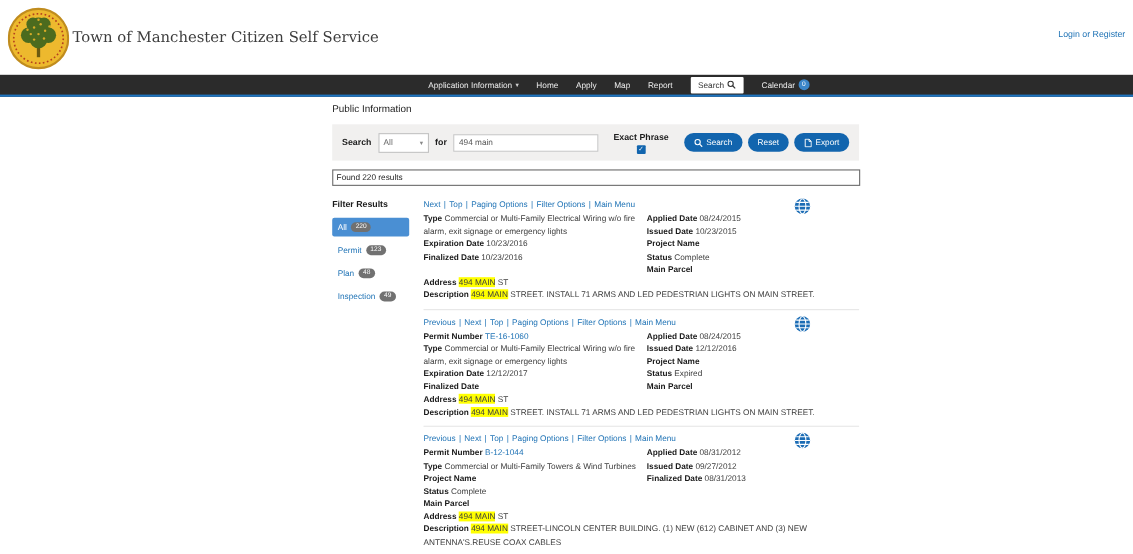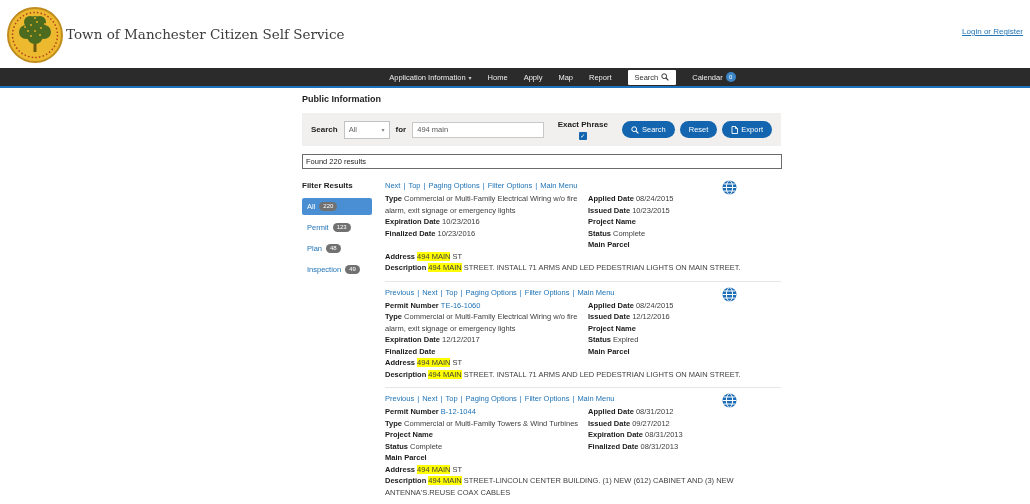--- a/index.html
+++ b/index.html
@@ -4,35 +4,35 @@
 <style>
   html,body{margin:0;padding:0;background:#fff;}
   .viewport{position:relative;width:1030px;height:504px;overflow:hidden;
     font-family:"Liberation Sans",sans-serif;color:#3d3d3d;background:#fff;}
 
   
   .header{position:relative;height:68px;background:#fff;}
   .logo{position:absolute;left:7px;top:4px;width:56px;height:62px;z-index:5;}
   .site-title{position:absolute;left:66px;top:26px;font-family:"DejaVu Serif","Liberation Serif",serif;
     font-size:13.5px;color:#3c3c3c;}
-  .login-link{position:absolute;right:7px;top:27px;font-size:8px;color:#2174b6;cursor:pointer;text-decoration:underline;}
+  .login-link{position:absolute;right:7px;top:27px;font-size:8px;color:#2174b6;cursor:pointer;}
 
   
   .navbar{position:relative;height:18px;background:#2b2b2b;border-bottom:2px solid #1e73be;
     display:flex;align-items:center;justify-content:center;}
   .nav-items{display:flex;align-items:center;gap:16px;margin-left:95px;}
   .nav-item{font-size:7.5px;color:#ededed;display:flex;align-items:center;gap:3px;cursor:pointer;white-space:nowrap;}
   .nav-item .caret{font-size:6px;color:#cfcfcf;}
   .nav-item.active{background:#fff;color:#333;padding:3px 7px;border-radius:1px;}
   .nav-badge{display:inline-flex;align-items:center;justify-content:center;width:10px;height:10px;
     border-radius:50%;background:#3c86c8;color:#fff;font-size:6px;}
 
   
   .main{position:absolute;left:302px;top:86px;width:479px;}
-  .page-heading{margin-top:8px;font-size:9px;font-weight:bold;color:#1d1d1d;}
+  .page-heading{margin-top:8px;font-size:9px;font-weight:normal;color:#1d1d1d;}
 
   .search-panel{margin-top:9px;height:33px;background:#f1f0ef;display:flex;align-items:center;
     padding:0 9px;box-sizing:border-box;gap:6px;width:479px;}
   .sp-label{font-size:8px;font-weight:bold;color:#1d1d1d;white-space:nowrap;}
   .sp-select{width:52px;height:16px;background:#fff;border:1px solid #c2c2c2;display:flex;
     align-items:center;justify-content:space-between;padding:0 4px;font-size:7.5px;color:#666;cursor:pointer;}
   .sp-select .caret{font-size:6px;color:#888;}
   .sp-input{width:176px;height:14px;background:#fff;border:1px solid #c8c8c8;font-size:7.5px;
     color:#555;padding:0 4px;font-family:"Liberation Sans",sans-serif;}
   .exact-wrap{display:flex;align-items:center;gap:3px;margin-left:8px;flex-direction:column;}
@@ -267,21 +267,20 @@
               <div class="col-left">
                 <div class="frow"><span class="flabel">Permit Number </span><span class="fvalue link">B-12-1044</span></div>
                 <div class="frow"><span class="flabel">Type </span><span class="fvalue">Commercial or Multi-Family Towers &amp; Wind Turbines</span></div>
                 <div class="frow"><span class="flabel">Project Name </span></div>
                 <div class="frow"><span class="flabel">Status </span><span class="fvalue">Complete</span></div>
                 <div class="frow"><span class="flabel">Main Parcel </span></div>
               </div>
               <div class="col-right">
                 <div class="frow"><span class="flabel">Applied Date </span><span class="fvalue">08/31/2012</span></div>
                 <div class="frow"><span class="flabel">Issued Date </span><span class="fvalue">09/27/2012</span></div>
-                <div class="frow"><span class="flabel">Expiration Date </span><span class="fvalue">08/31/2013</span></div>
                 <div class="frow"><span class="flabel">Finalized Date </span><span class="fvalue">08/31/2013</span></div>
               </div>
             </div>
             <div class="full-row"><span class="flabel">Address </span><span class="hl">494 MAIN</span><span> ST</span></div>
             <div class="full-row"><span class="flabel">Description </span><span class="hl">494 MAIN</span><span> STREET-LINCOLN CENTER BUILDING. (1) NEW (612) CABINET AND (3) NEW ANTENNA'S.REUSE COAX CABLES</span></div>
           </div>
         </div>
     </div>
   </div>
 

